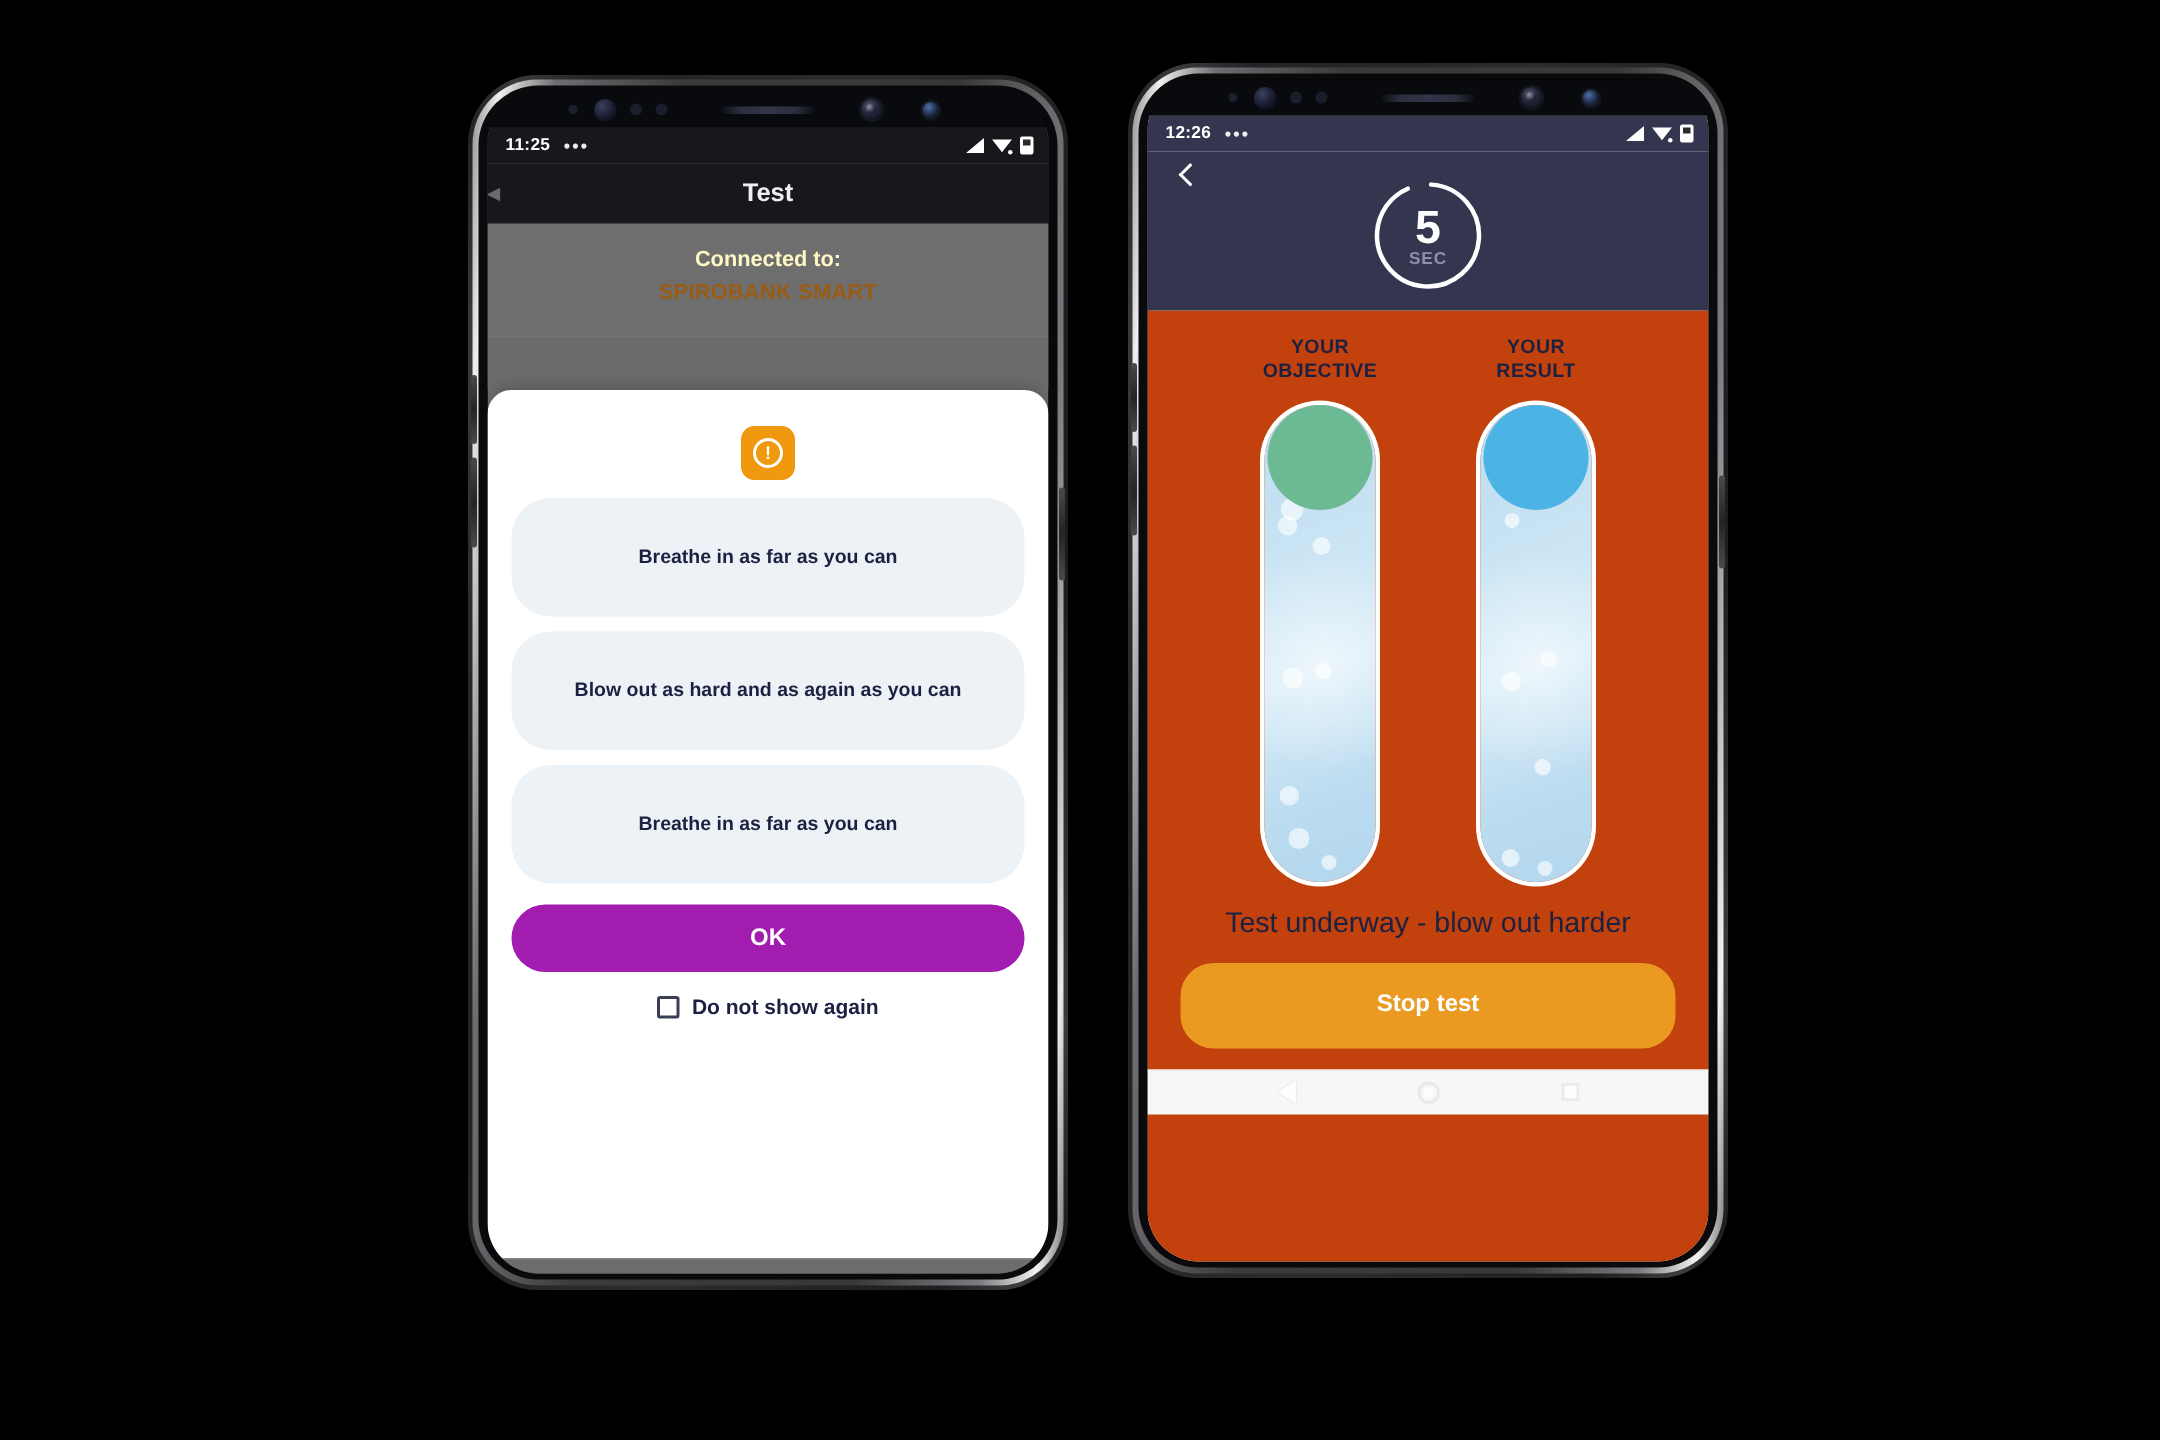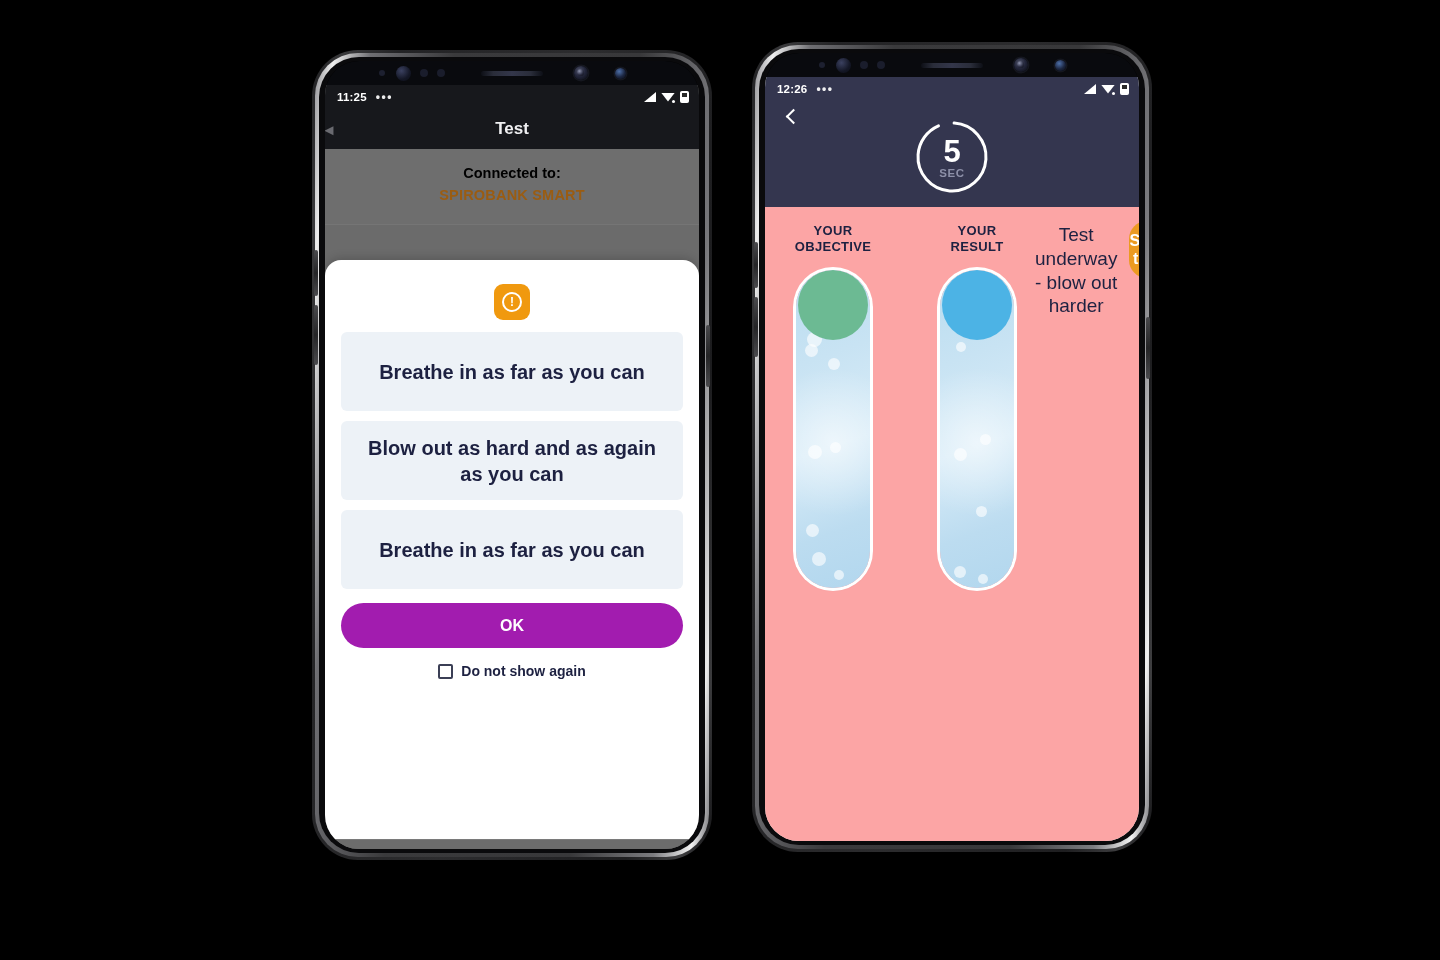--- a/index.html
+++ b/index.html
@@ -145,21 +145,21 @@
     width: 18px; height: 18px;
     display:flex; align-items:center; justify-content:center;
     color: #6a6a70; font-size: 15px;
   }
 
   .conn-panel {
     background: #6e6e6e;
     padding: 16px 20px 20px;
     text-align: center;
   }
-  .conn-label { color: #000000; font-size: 14.5px; font-weight: bold; margin-bottom: 5px; }
+  .conn-label { color: #fef9c3; font-size: 14.5px; font-weight: bold; margin-bottom: 5px; }
   .conn-device {
     color: #9a5c12; font-size: 14.5px; font-weight: bold;
     line-height: 1.25; letter-spacing: .2px;
   }
   .conn-spacer { flex: 0 0 36px; background: #6b6b6b; border-top: 1px solid #757575; }
 
   
   .sheet {
     background: #ffffff;
     border-radius: 16px 16px 0 0;
@@ -175,27 +175,27 @@
     display: flex; align-items: center; justify-content: center;
   }
   .warn-icon .ring {
     width: 20px; height: 20px; border-radius: 50%;
     border: 2px solid #ffffff;
     display:flex; align-items:center; justify-content:center;
     color:#ffffff; font-size: 12px; font-weight: bold; line-height: 1;
   }
   .instr {
     background: #edf2f7;
-    border-radius: 6px;
+    border-radius: 26px;
     margin-bottom: 10px;
     min-height: 79px;
     display: flex; align-items: center; justify-content: center;
     padding: 10px 26px;
     text-align: center;
-    color: #1d2141; font-size: 20px; font-weight: bold; line-height: 1.3;
+    color: #1d2141; font-size: 13px; font-weight: bold; line-height: 1.3;
   }
   .btn-ok {
     margin: 4px 0 0;
     height: 45px; border-radius: 23px;
     background: #a21caf;
     color: #ffffff; font-size: 16px; font-weight: bold;
     display: flex; align-items: center; justify-content: center;
     border: none; cursor: pointer; width: 100%;
     font-family: "Liberation Sans", sans-serif;
   }
@@ -258,23 +258,23 @@
     border-radius: 50%;
     position: relative;
     display: flex; flex-direction: column;
     align-items: center; justify-content: center;
   }
   .timer .ring-svg { position: absolute; inset: 0; }
   .timer-num { color: #ffffff; font-size: 31px; font-weight: bold; line-height: .95; margin-top: 2px; }
   .timer-unit { color: #8d90a8; font-size: 11.5px; font-weight: bold; letter-spacing: .6px; margin-top: 1px; }
 
   .body-light {
-    background: #fca5a5;
+    background: #c2410c;
     flex: 1;
-    display: flex; flex-direction: row;
+    display: flex; flex-direction: column;
     padding: 0 14px;
   }
   .cols { display: flex; justify-content: center; gap: 36px; margin-top: 16px; }
   .col { width: 108px; display: flex; flex-direction: column; align-items: center; }
   .col-title {
     color: #1d2141; font-size: 13px; font-weight: bold;
     text-align: center; line-height: 1.2; letter-spacing: .3px;
   }
   .tube {
     width: 74px; height: 318px;

